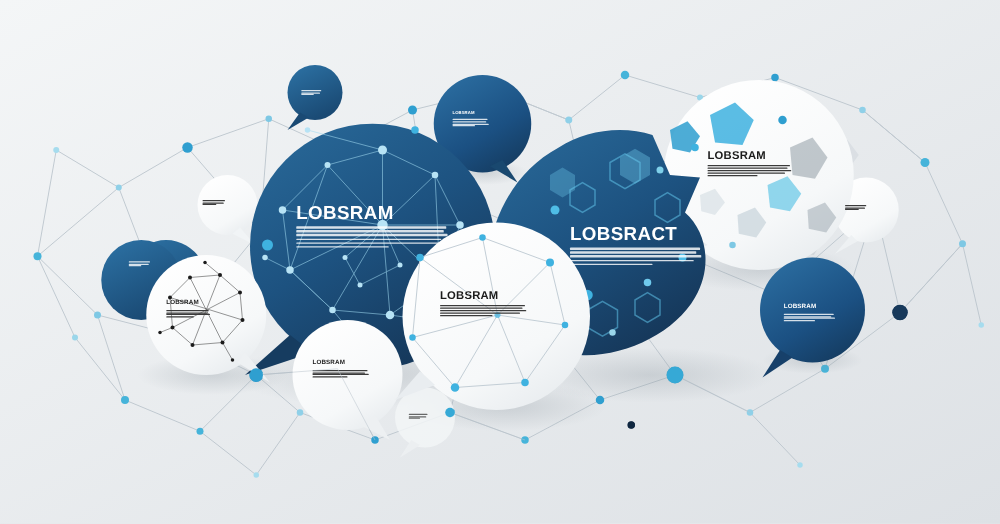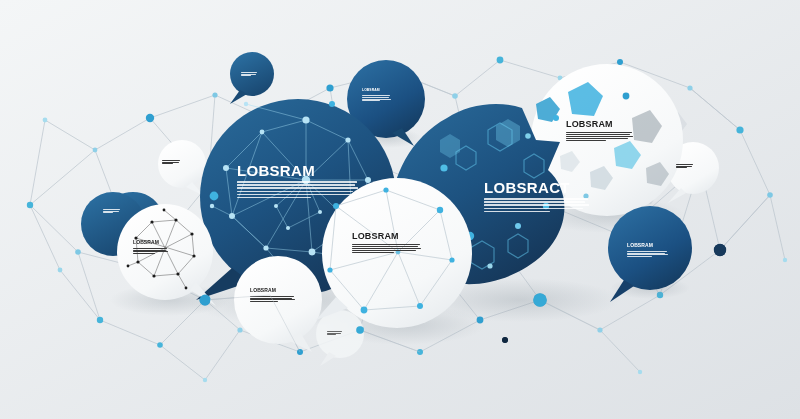--- a/index.html
+++ b/index.html
@@ -391,21 +391,21 @@
       <div class="lines light">
         <i style="width:120px"></i>
           <i style="width:118px"></i>
           <i style="width:121px"></i>
         <i style="width:116px"></i>
           <i style="width:119px"></i>
           <i style="width:74px"></i>
       </div>
     </div>
 
-    <div class="blk" style="left:456px;top:180px;margin-left:28px;">
+    <div class="blk" style="left:456px;top:180px;">
       <div class="ttl lg light">LOBSRACT</div>
       <div class="lines light">
         <i style="width:104px"></i>
           <i style="width:101px"></i>
           <i style="width:105px"></i>
         <i style="width:99px"></i>
           <i style="width:66px"></i>
       </div>
     </div>
 

